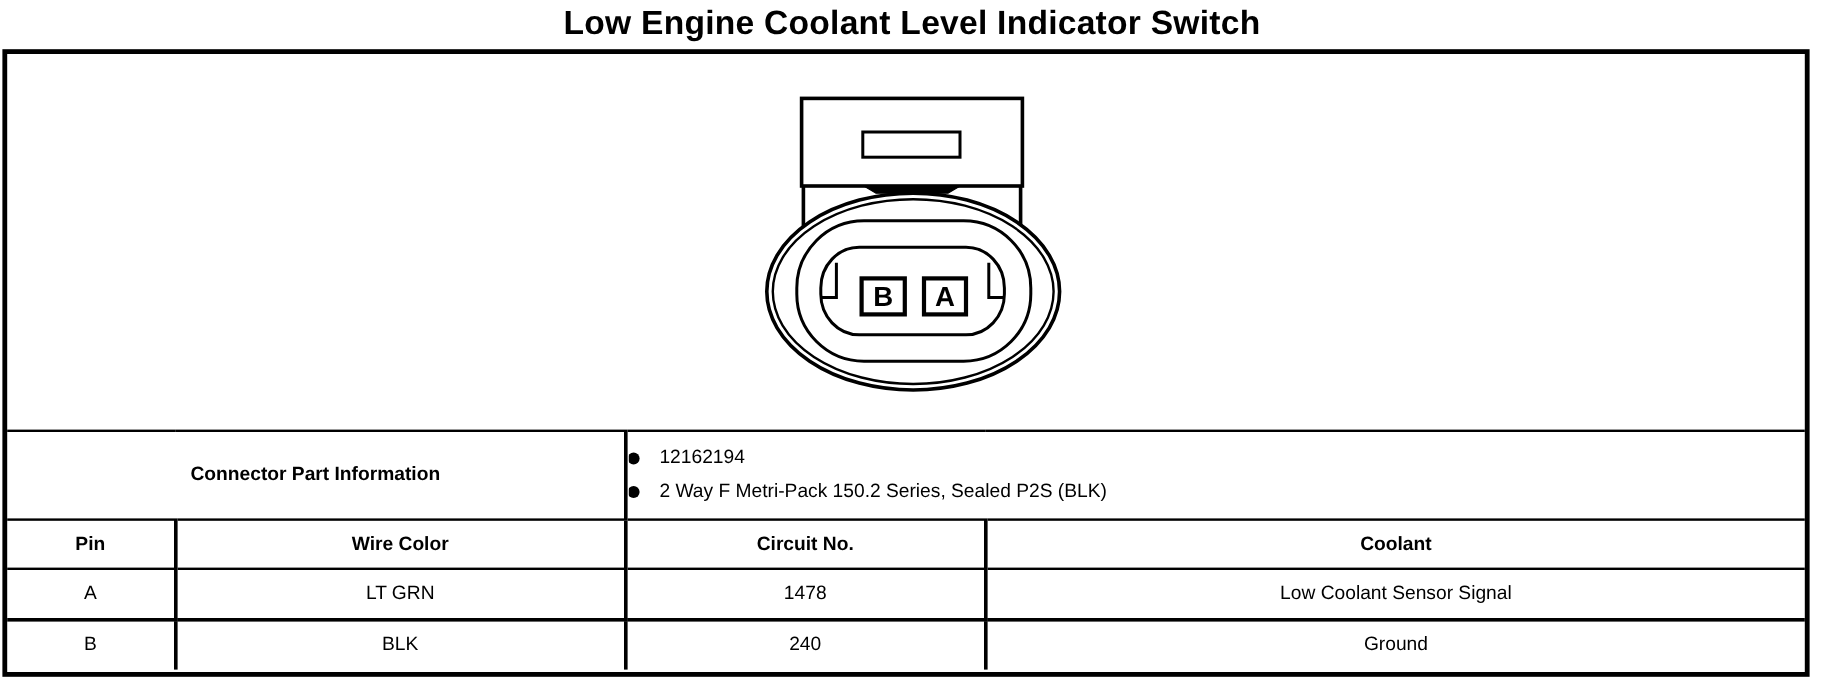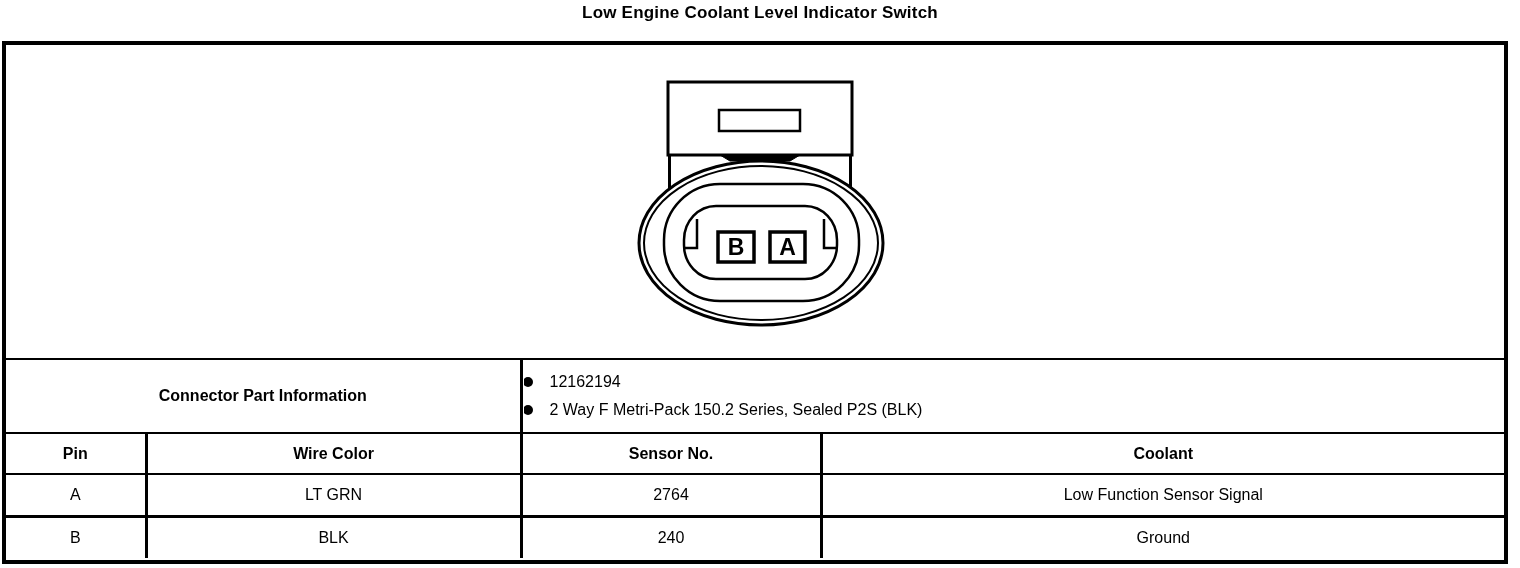--- a/index.html
+++ b/index.html
@@ -3,21 +3,21 @@
 <meta charset="utf-8">
 <style>
   html, body { margin:0; padding:0; }
   body {
     width:1520px; height:568px; position:relative;
     background:#ffffff; color:#000000;
     font-family:"Liberation Sans", sans-serif;
   }
   .title {
     position:absolute; top:3px; left:0; width:100%;
-    text-align:center; font-size:17px; font-weight:bold; letter-spacing:0.2px;
+    text-align:center; font-size:28px; font-weight:bold; letter-spacing:0.2px;
   }
   .frame {
     position:absolute; left:2px; top:41px;
     width:1498px; height:515px;
     border:4px solid #000000;
   }
   .connector-svg { position:absolute; left:624px; top:5px; }
   .connector-svg text {
     font-family:"Liberation Sans", sans-serif;
     font-weight:bold; font-size:23px; text-anchor:middle;
@@ -98,28 +98,28 @@
         </div>
         <div class="bullet-line">
           <span class="dot"></span>
           <span>2 Way F Metri-Pack 150.2 Series, Sealed P2S (BLK)</span>
         </div>
       </td>
     </tr>
     <tr class="r-head">
       <th>Pin</th>
       <th>Wire Color</th>
-      <th>Sensor No.</th>
+      <th>Circuit No.</th>
       <th>Coolant</th>
     </tr>
     <tr class="r-a">
       <td>A</td>
       <td>LT GRN</td>
-      <td>2764</td>
-      <td class="c-func">Low Function Sensor Signal</td>
+      <td>1478</td>
+      <td class="c-func">Low Coolant Sensor Signal</td>
     </tr>
     <tr class="r-b">
       <td>B</td>
       <td>BLK</td>
       <td>240</td>
       <td class="c-func">Ground</td>
     </tr>
   </tbody>
     </table>
 

